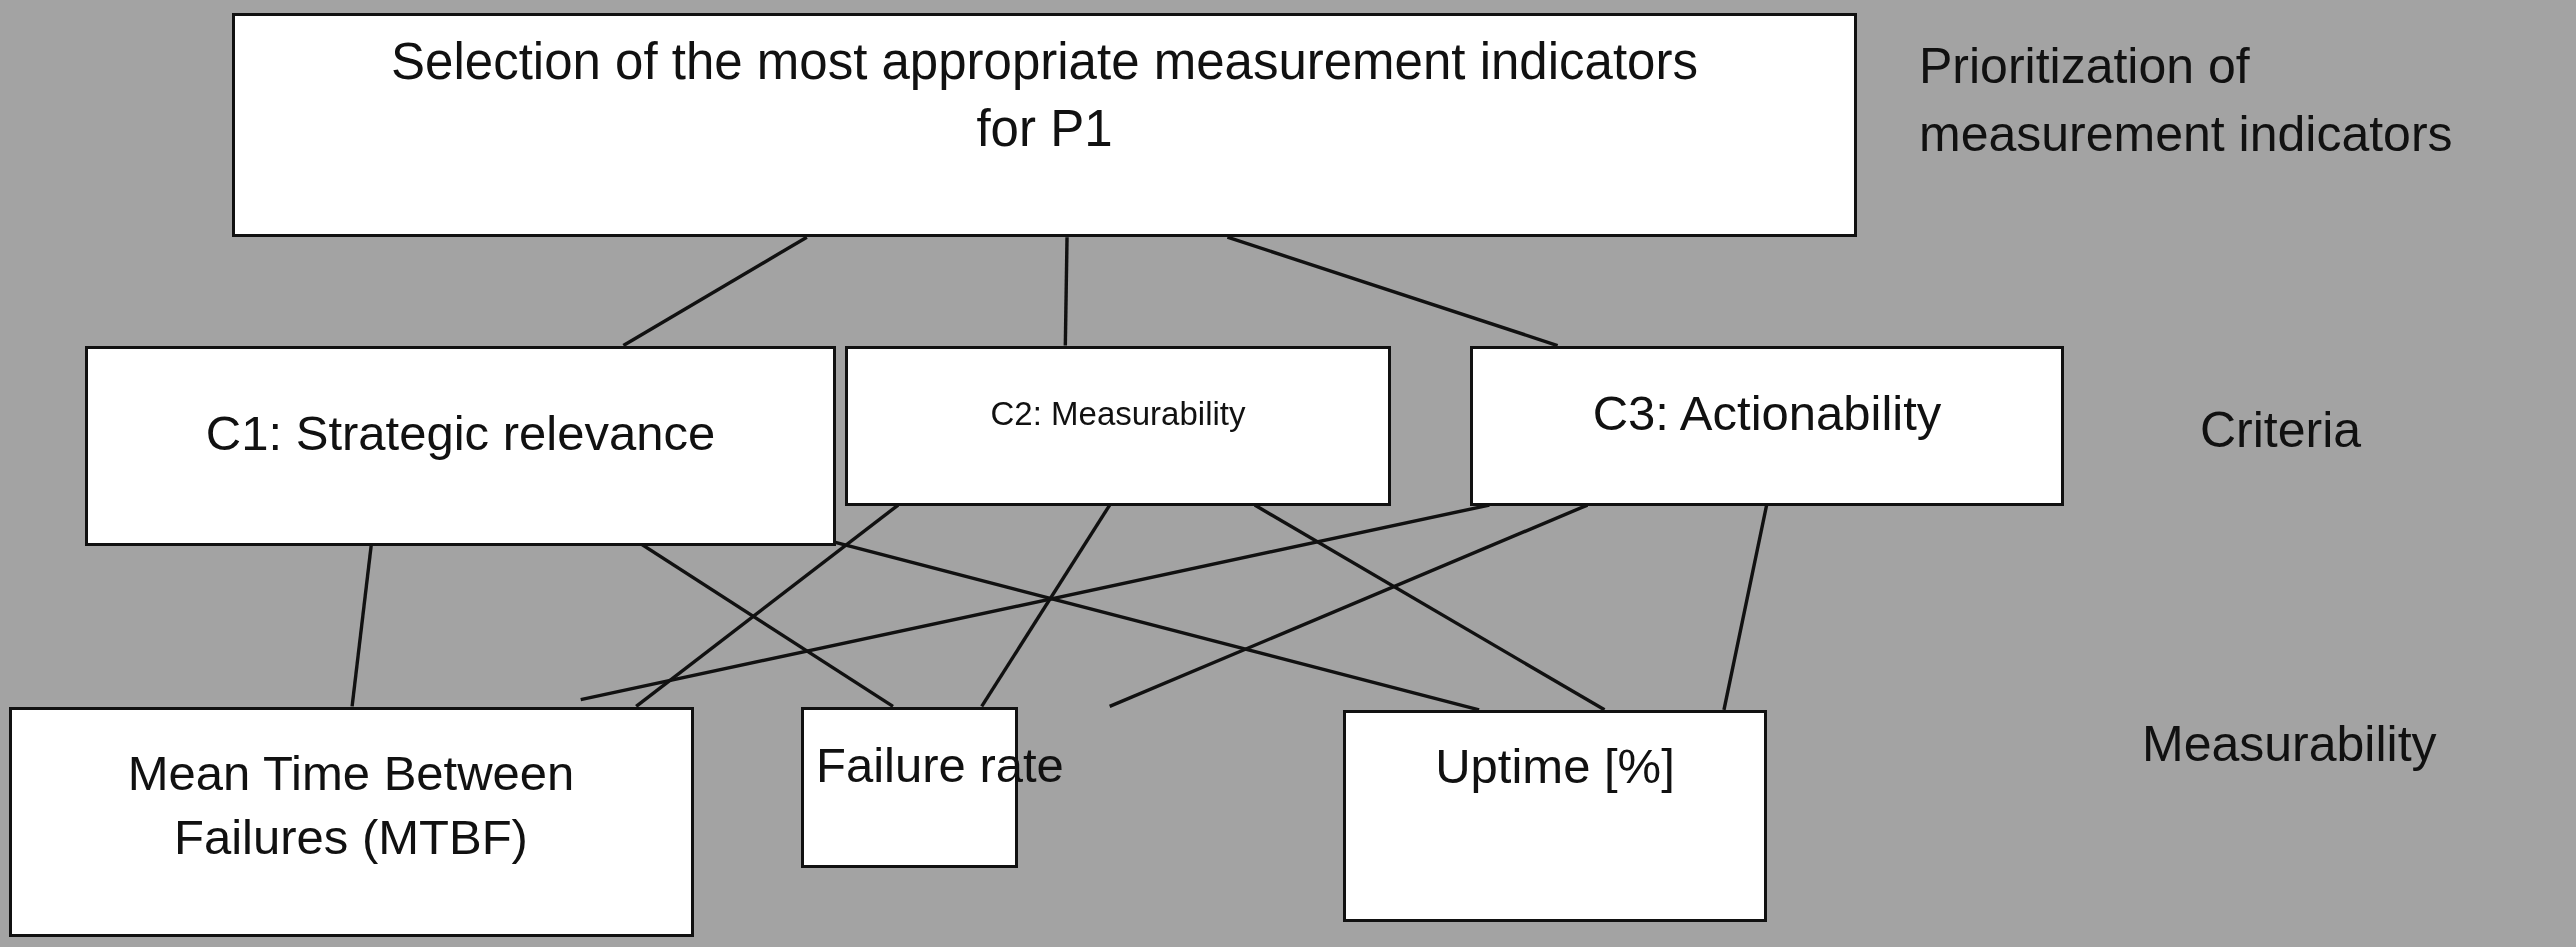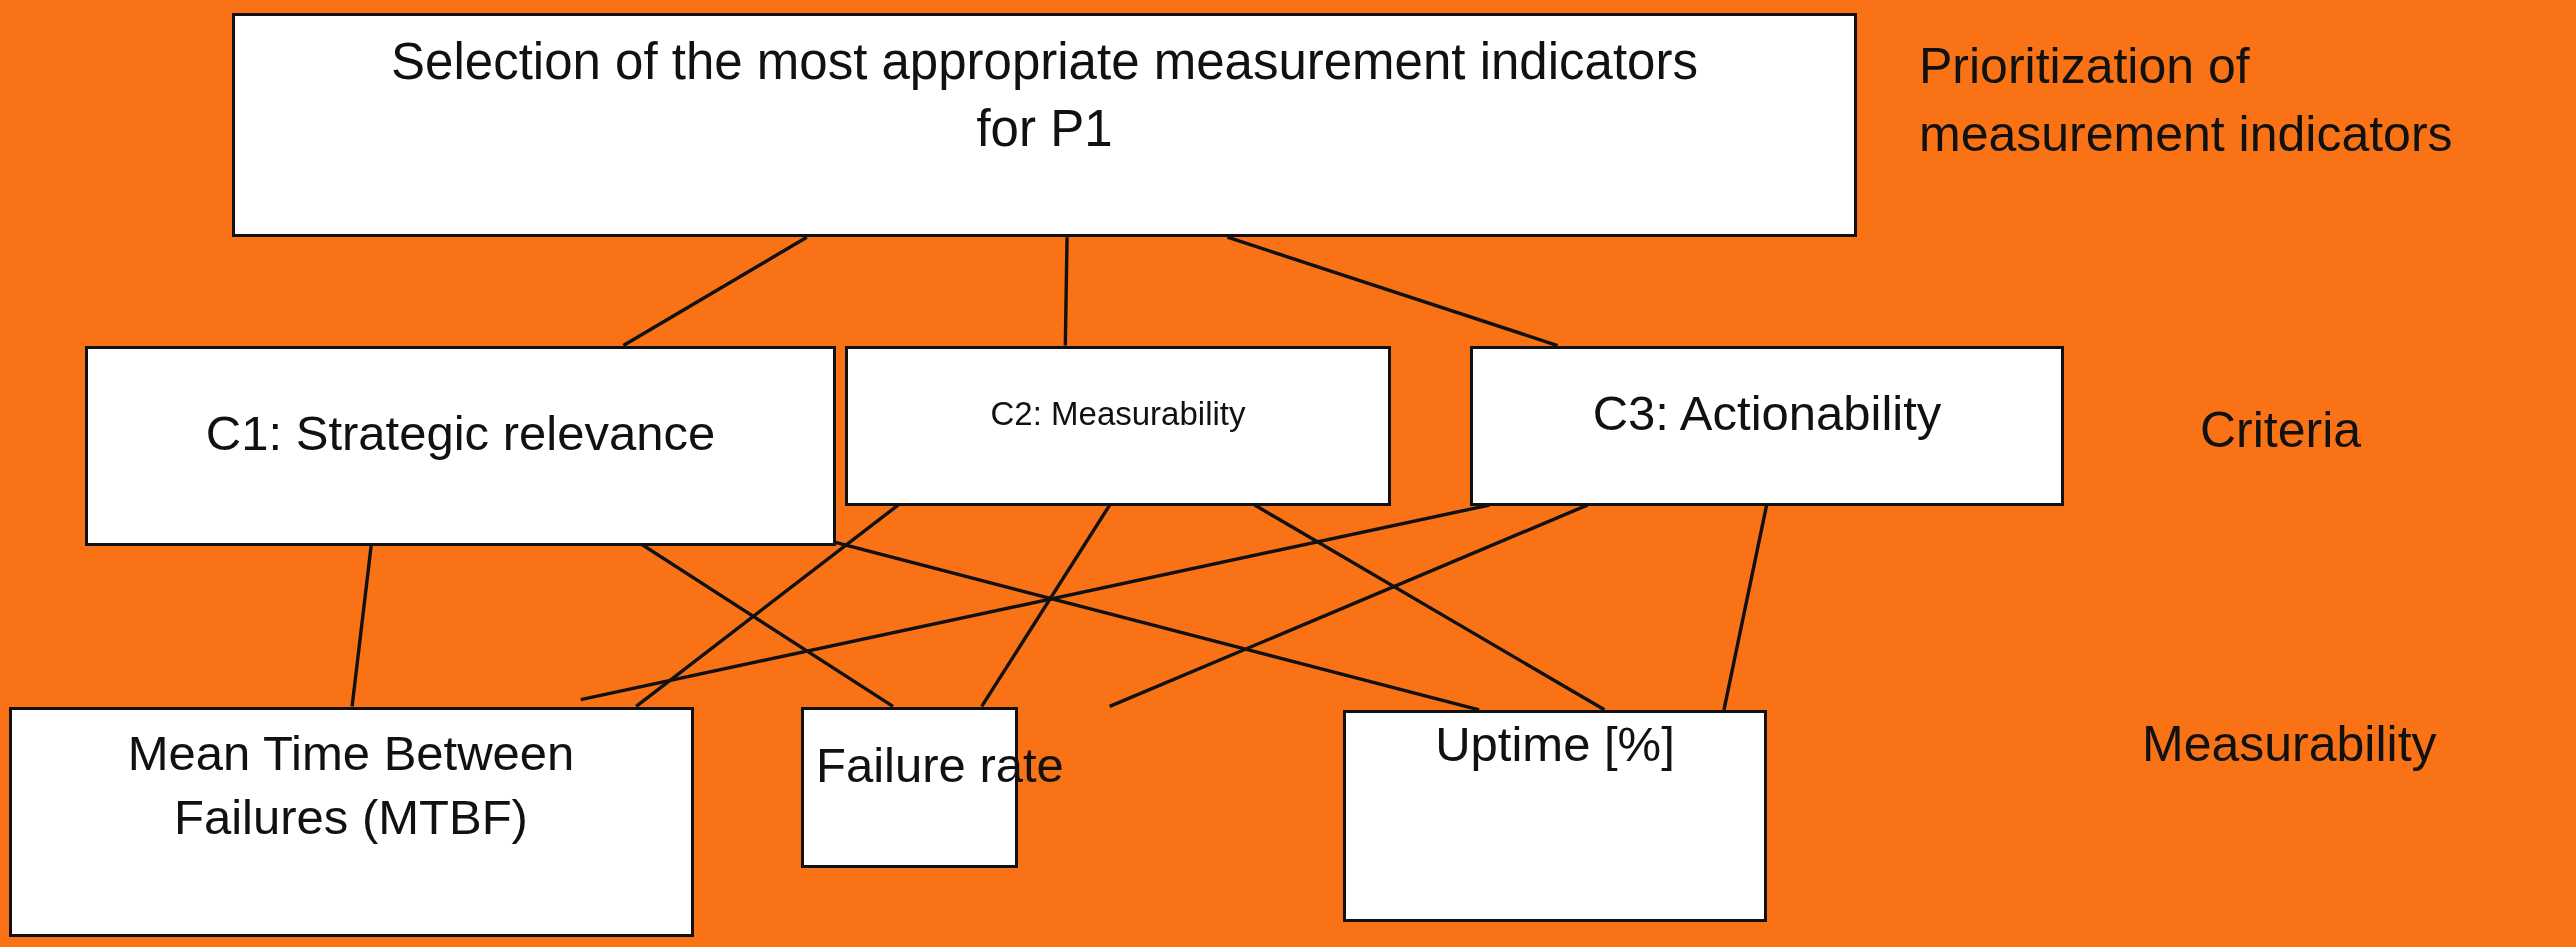--- a/index.html
+++ b/index.html
@@ -5,21 +5,21 @@
 <style>
   html, body {
     margin: 0;
     padding: 0;
     background: #ffffff;
   }
   #canvas {
     position: relative;
     width: 2576px;
     height: 947px;
-    background: #f97316;
+    background: #a3a3a3;
     font-family: "Liberation Sans", sans-serif;
     overflow: hidden;
   }
   #edges {
     position: absolute;
     left: 0;
     top: 0;
     width: 2576px;
     height: 947px;
     pointer-events: none;
@@ -57,31 +57,31 @@
   #crit-c2 { left: 845px;  top: 346px; width: 546px; height: 160px; font-size: 33px; }
   #crit-c3 { left: 1470px; top: 346px; width: 594px; height: 160px; font-size: 49px; }
   #crit-c1 .label, #crit-c2 .label, #crit-c3 .label {
     position: relative;
     top: -12px;
   }
   #alt-mtbf {
     left: 8.5px; top: 707px; width: 685px; height: 230px;
     font-size: 49px; align-items: flex-start;
   }
-  #alt-mtbf .label { padding-top: 12px; }
+  #alt-mtbf .label { padding-top: 32px; }
   #alt-failure {
     left: 801px; top: 707px; width: 217px; height: 161px;
     font-size: 49px; align-items: flex-start; white-space: nowrap;
   }
   #alt-failure .label { padding-top: 24px; white-space: nowrap; }
   #alt-uptime {
     left: 1343px; top: 710px; width: 424px; height: 212px;
     font-size: 49px; align-items: flex-start;
   }
-  #alt-uptime .label { }
+  #alt-uptime .label { padding-top: 22px; }
   .level-label {
     position: absolute;
     color: #111111;
     font-size: 50px;
     line-height: 1.36;
     white-space: pre-line;
     z-index: 2;
   }
   #level-goal { left: 1919px; top: 32px;  width: 649px; }
   #level-crit { left: 2200px; top: 376px; width: 376px; margin-top: 20px; }

